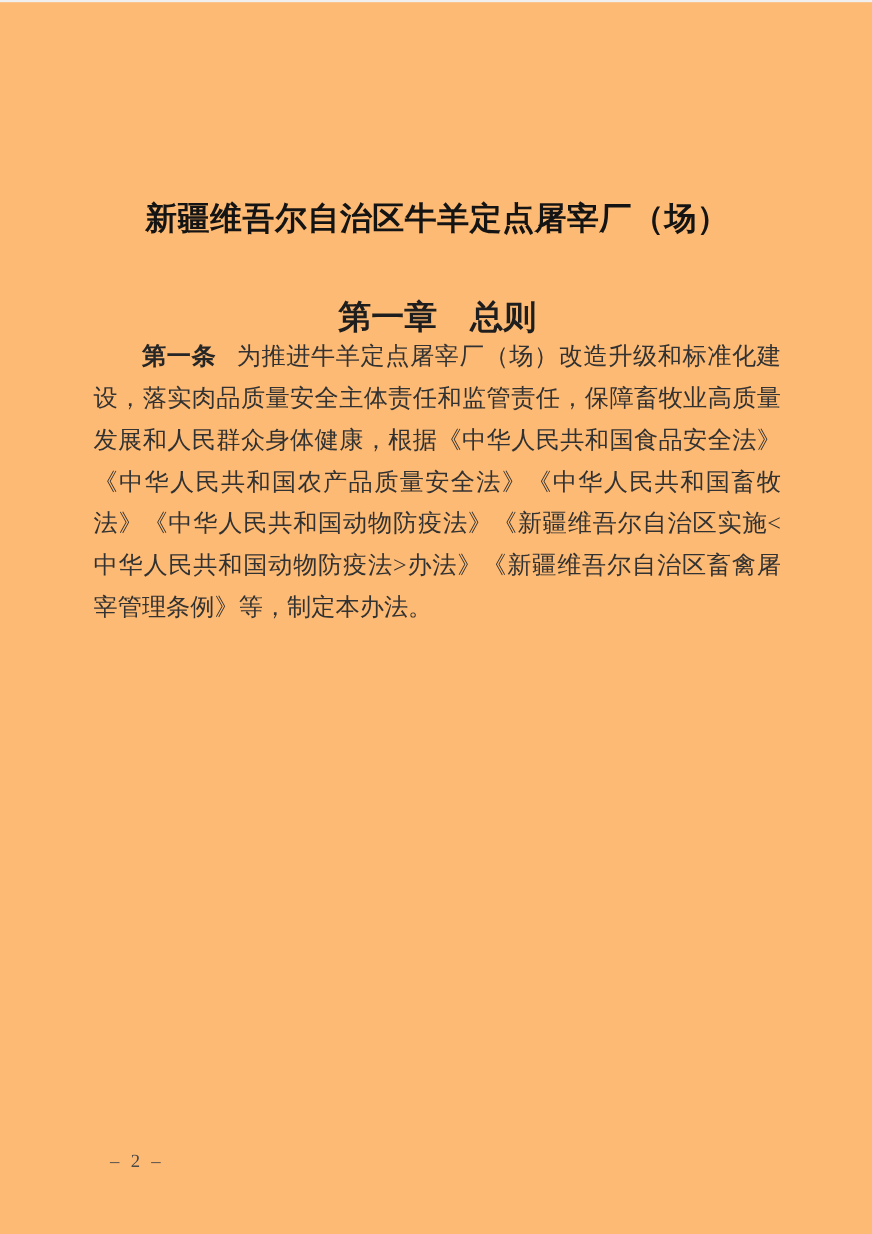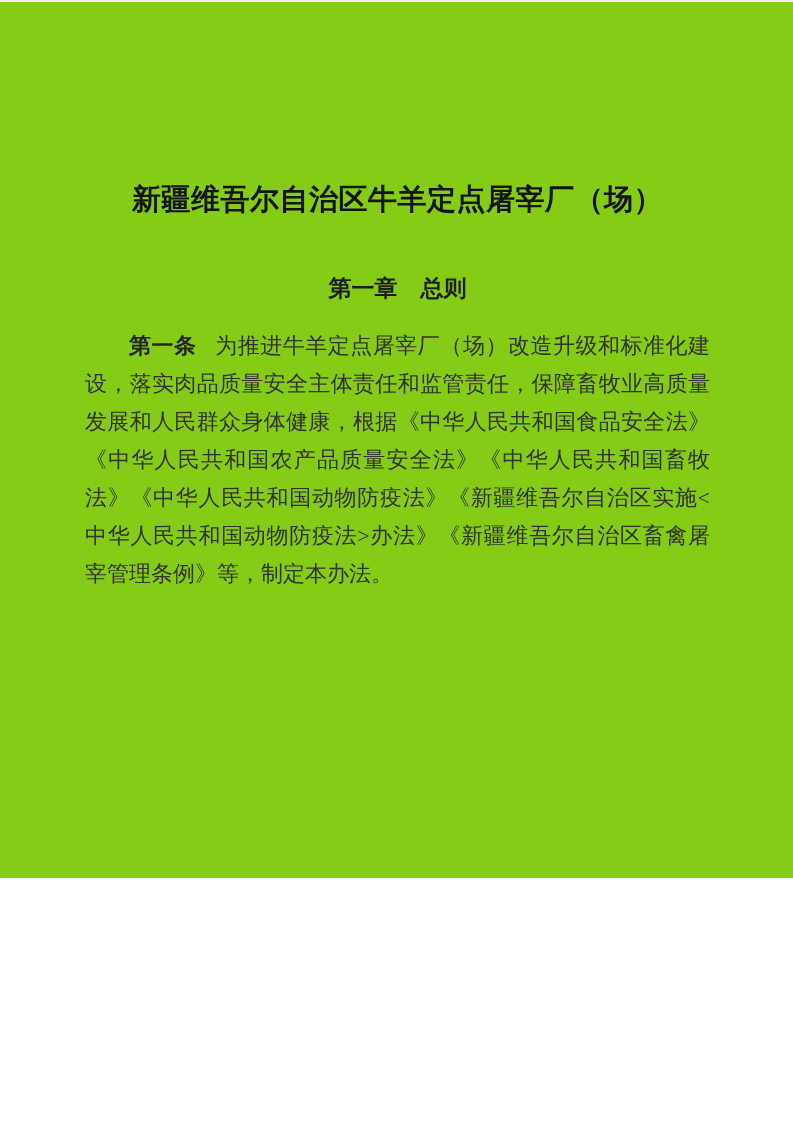--- a/index.html
+++ b/index.html
@@ -3,22 +3,22 @@
 <meta charset="utf-8">
 <style>
   html, body {
     margin: 0;
     padding: 0;
     background: #ffffff;
   }
   .sheet {
     position: relative;
     width: 793px;
-    height: 878px;
-    background: #84cc16;
+    height: 1122px;
+    background: #fdba74;
     overflow: hidden;
     font-family: "Liberation Serif", serif;
   }
   .scan-edge {
     position: absolute;
     top: 0;
     left: 0;
     width: 100%;
     height: 2px;
     background: #f0f0f0;
@@ -34,27 +34,26 @@
     text-align: center;
     font-size: 29px;
     line-height: 43px;
     font-weight: 700;
     color: #141414;
     letter-spacing: 0.5px;
   }
   .chapter-heading {
     margin: 52px 0 0 0;
     text-align: center;
-    font-size: 23px;
+    font-size: 30px;
     line-height: 32px;
     font-weight: 700;
     color: #1e1e1e;
   }
   .doc-body {
-    margin-top: 22px;
   }
   .para {
     margin: 0;
     font-size: 22px;
     line-height: 38px;
     text-align: justify;
     text-justify: inter-ideograph;
     text-indent: 2em;
     color: #323232;
   }

